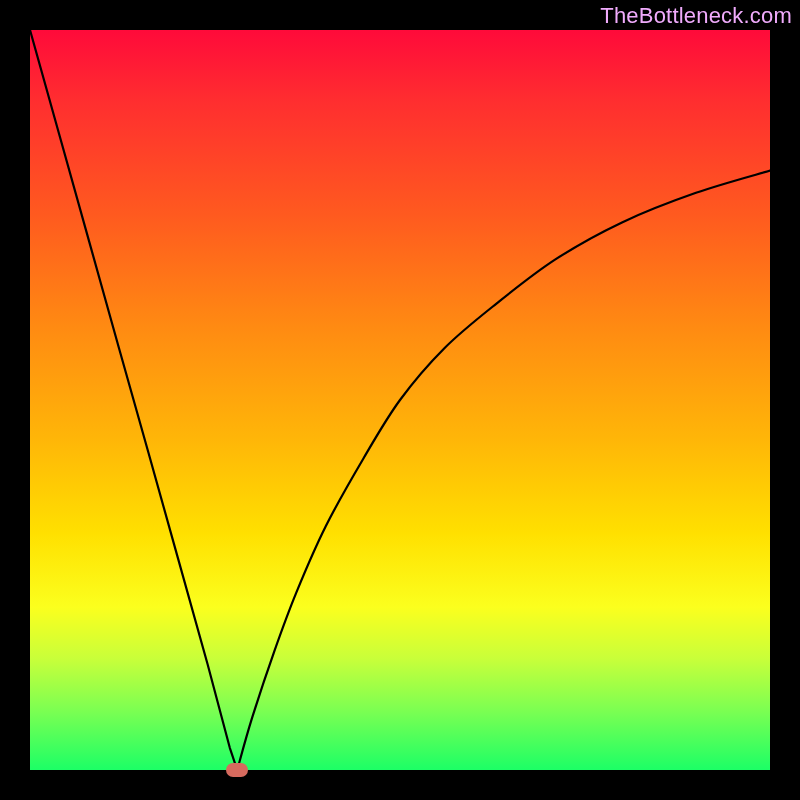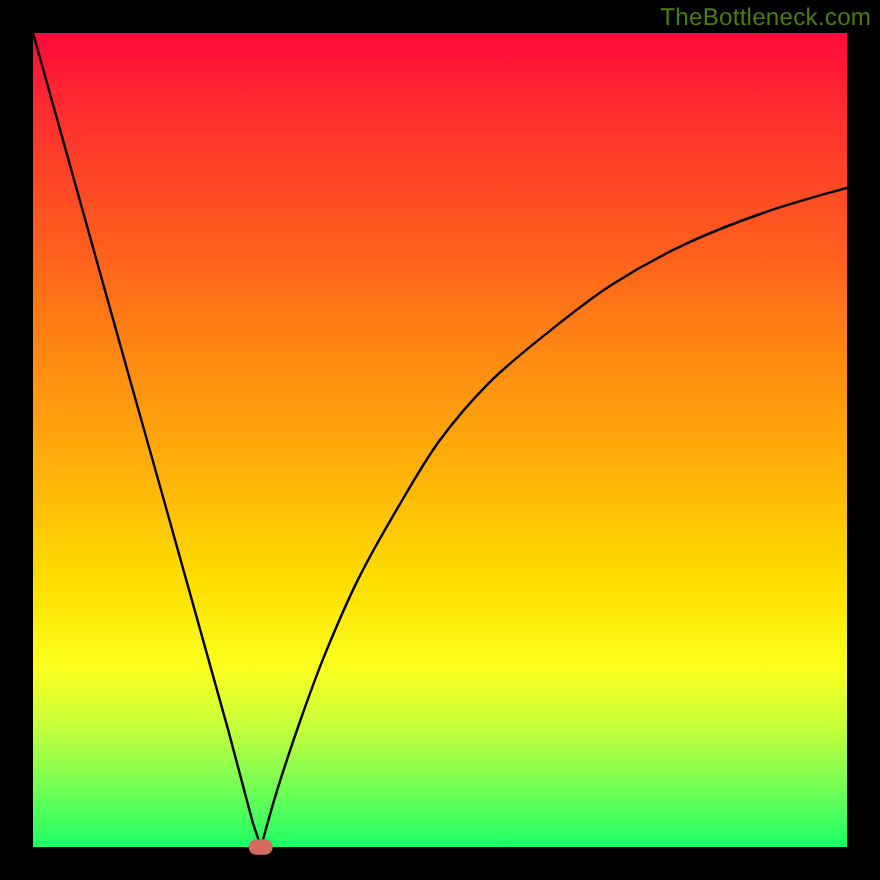--- a/index.html
+++ b/index.html
@@ -37,21 +37,21 @@
       #7bff52 92%,
       #1cff66 100%
     );
   }
   .watermark {
     position: absolute;
     top: 3px;
     right: 8px;
     font-size: 22px;
     font-weight: 400;
-    color: #4d7c0f;
+    color: #f0abfc;
     letter-spacing: 0.2px;
     z-index: 10;
   }
   svg.curve {
     position: absolute;
     left: 0;
     top: 0;
     width: 740px;
     height: 740px;
   }

